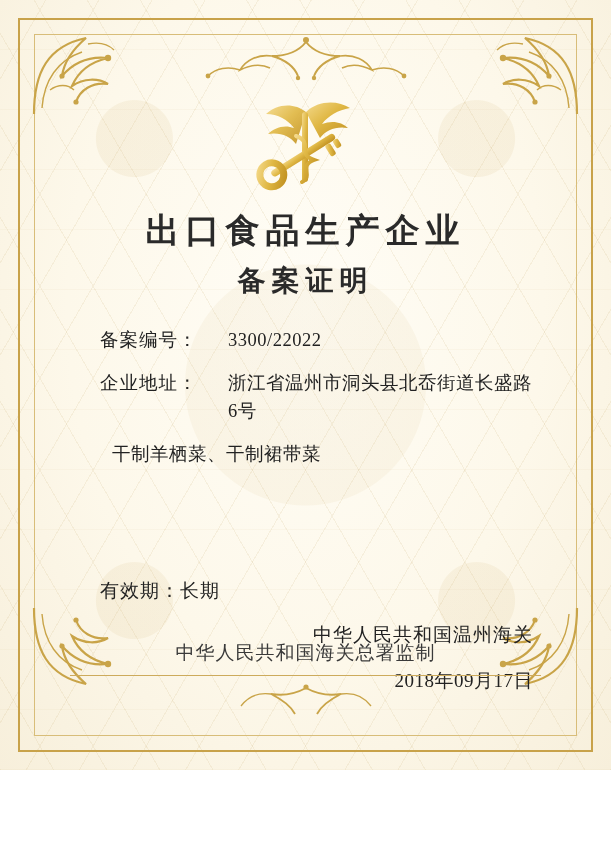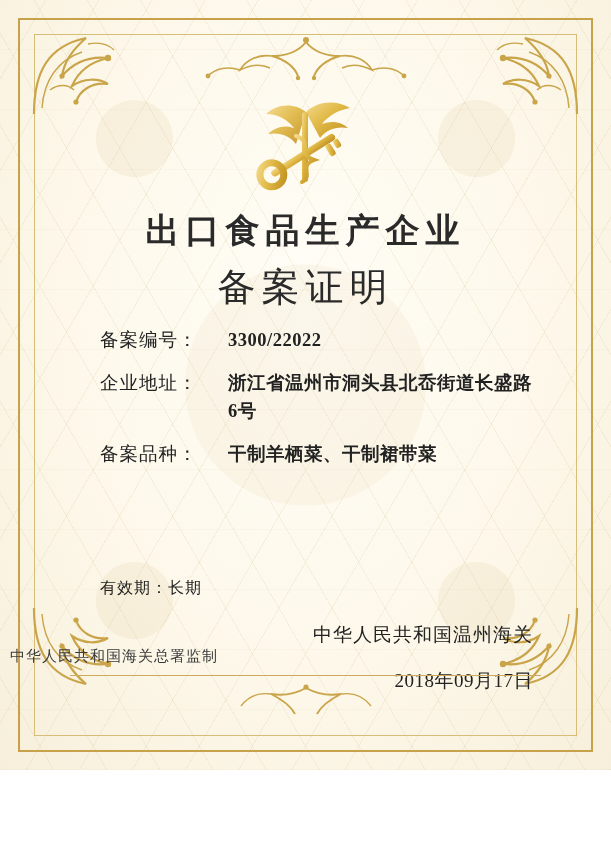--- a/index.html
+++ b/index.html
@@ -121,24 +121,24 @@
   .title-main {
     font-size: 34px;
     letter-spacing: 6px;
     color: #2a2a2a;
     font-weight: 700;
     line-height: 1.35;
     font-family: "DejaVu Serif", "Liberation Serif", serif;
   }
   .title-sub {
     margin-top: 8px;
-    font-size: 38px;
+    font-size: 28px;
     letter-spacing: 6px;
     color: #2a2a2a;
-    font-weight: 400;
+    font-weight: 700;
     font-family: "DejaVu Serif", "Liberation Serif", serif;
   }
 
   
   .fields {
     position: absolute;
     left: 100px;
     right: 78px;
     top: 326px;
   }
@@ -153,29 +153,28 @@
   .field-label {
     width: 116px;
     flex: 0 0 116px;
     letter-spacing: 1px;
     white-space: nowrap;
   }
   .field-value {
     flex: 1;
     padding-left: 12px;
     letter-spacing: 0.5px;
-    font-weight: bold;
   }
 
   
   .validity {
     position: absolute;
     left: 100px;
     top: 578px;
-    font-size: 16px;
+    font-size: 19px;
     color: #222;
     letter-spacing: 1px;
   }
 
   
   .issuer {
     position: absolute;
     right: 78px;
     top: 622px;
     font-size: 19px;
@@ -198,22 +197,22 @@
     left: 70px;
     right: 70px;
     bottom: 94px;
     height: 1px;
     background: #cdab5c;
   }
   .footer-text {
     position: absolute;
     left: 0; right: 0;
     bottom: 94px;
-    text-align: left;
-    font-size: 15px;
+    text-align: center;
+    font-size: 19px;
     color: #3a3a3a;
     letter-spacing: 1px;
     background: transparent;
   }
   .footer-text span {
     display: inline-block;
     padding: 0 10px;
     transform: translateY(-10px);
   }
 </style>
@@ -333,21 +332,20 @@
       <div class="field-value">3300/22022</div>
     </div>
 
 
     <div class="field-row">
       <div class="field-label">企业地址：</div>
       <div class="field-value">浙江省温州市洞头县北岙街道长盛路6号</div>
     </div>
 
     <div class="field-row">
-      <div class="field-label">备案品种：</div>
       <div class="field-value">干制羊栖菜、干制裙带菜</div>
     </div>
 
   </div>
 
   <div class="validity">有效期：长期</div>
 
   <div class="issuer">中华人民共和国温州海关</div>
   <div class="issue-date">2018年09月17日</div>
 

